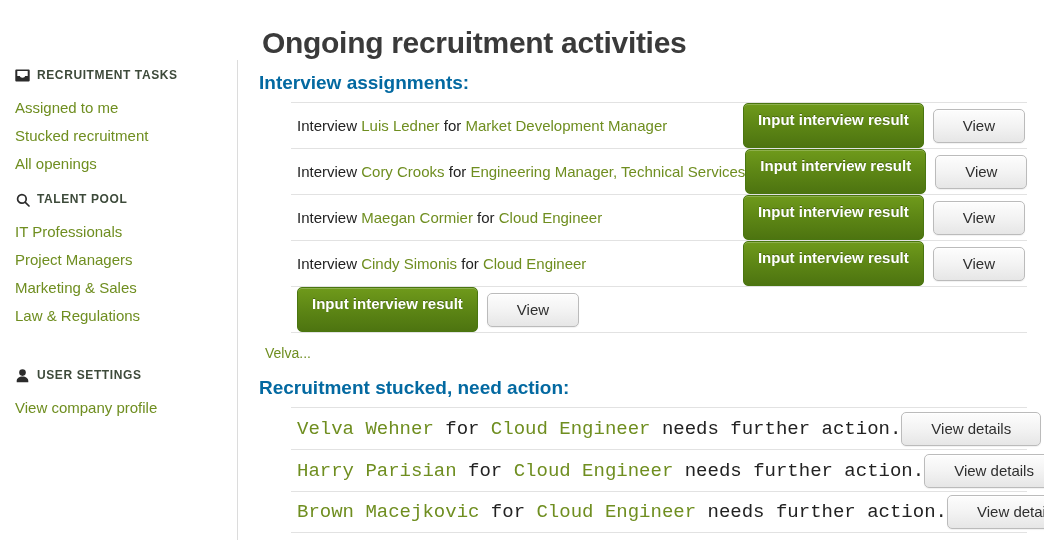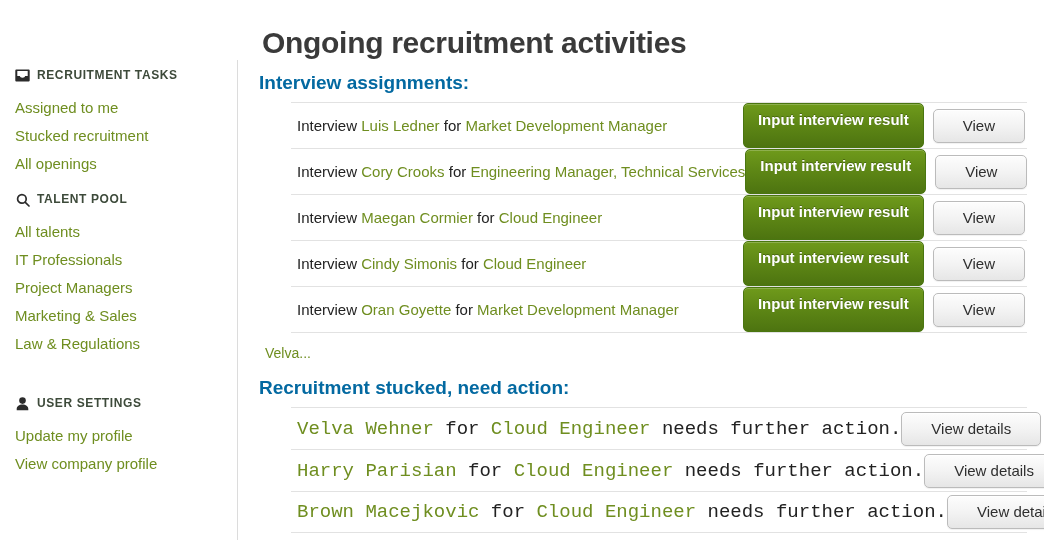--- a/index.html
+++ b/index.html
@@ -194,38 +194,36 @@
     <div class="sb-group sb-gap-top">
       <div class="sb-heading">
         <span class="ico">
           <svg width="14" height="14" viewBox="0 0 14 14" fill="none" stroke="currentColor" stroke-width="1.7">
             <circle cx="5.9" cy="5.9" r="4.3"></circle>
             <line x1="9.3" y1="9.3" x2="13" y2="13" stroke-linecap="round"></line>
           </svg>
         </span>
         <span>TALENT POOL</span>
       </div>
-      <a class="sb-link">All talents</a>
       <a class="sb-link">IT Professionals</a>
       <a class="sb-link">Project Managers</a>
       <a class="sb-link">Marketing &amp; Sales</a>
       <a class="sb-link">Law &amp; Regulations</a>
     </div>
 
     <div class="sb-group sb-gap-settings">
       <div class="sb-heading">
         <span class="ico">
           <svg width="13" height="14" viewBox="0 0 13 14" fill="currentColor">
             <circle cx="6.5" cy="3.6" r="3.3"></circle>
             <path d="M6.5 7.6c3.3 0 5.8 1.9 5.8 4.3v1.4H0.7v-1.4c0-2.4 2.5-4.3 5.8-4.3z"></path>
           </svg>
         </span>
         <span>USER SETTINGS</span>
       </div>
-      <a class="sb-link">Update my profile</a>
       <a class="sb-link">View company profile</a>
     </div>
 
   </nav>
 
   <main class="main">
 
     
     <h2 class="section-title">Interview assignments:</h2>
 
@@ -277,26 +275,20 @@
           <span>for</span>
           <a class="lnk">Cloud Engineer</a>
         </div>
         <div class="row-actions">
           <button class="btn btn-primary">Input interview result</button>
           <button class="btn btn-secondary">View</button>
         </div>
       </div>
 
       <div class="row">
-        <div class="row-text">
-          <span>Interview</span>
-          <a class="lnk">Oran Goyette</a>
-          <span>for</span>
-          <a class="lnk">Market Development Manager</a>
-        </div>
         <div class="row-actions">
           <button class="btn btn-primary">Input interview result</button>
           <button class="btn btn-secondary">View</button>
         </div>
       </div>
 
     </div>
 
     <a class="more-link">Velva...</a>
 

